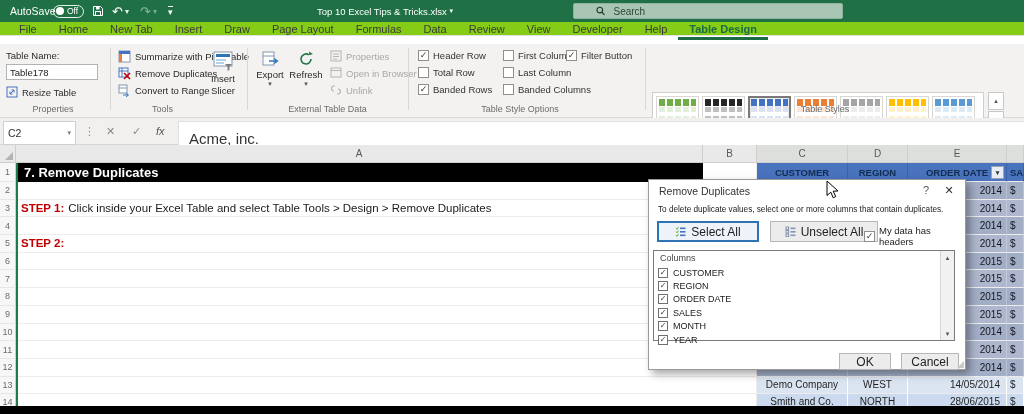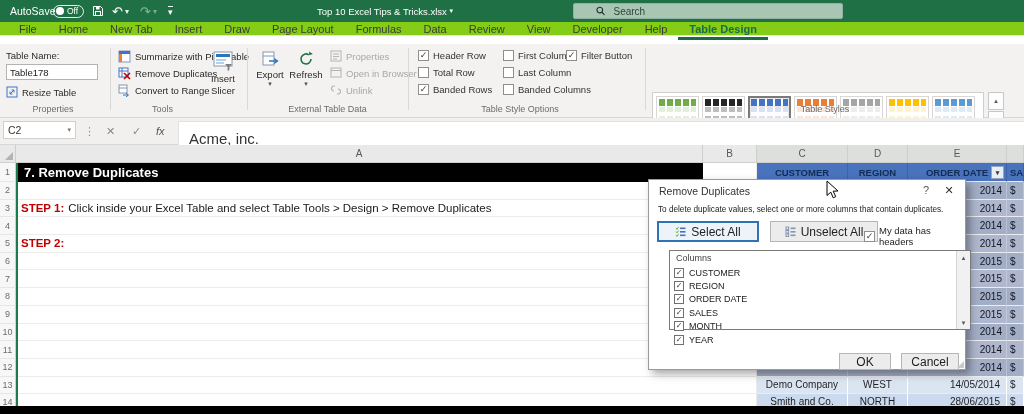--- a/index.html
+++ b/index.html
@@ -42,21 +42,21 @@
   .sw{width:43px;height:48px;background:#fff;border:1px solid #d8d7d6;padding:2px;}
   .sw.selected{border:2px solid #7a7a7a;background:#e8e8e8;padding:1px;}
   .sw .hd{height:7px;}
   .sw .bd{height:35px;margin-top:1px;}
   .gal-scroll{position:absolute;left:988px;top:48px;display:flex;flex-direction:column;gap:1px;}
   .gs-btn{width:16px;height:18px;background:#fdfdfd;border:1px solid #c9c8c6;font-size:7px;color:#555;display:flex;align-items:center;justify-content:center;flex-direction:column;}
   .gs-more{border-top:1px solid #555;line-height:6px;padding-top:1px;}
 
   
   .fbar{position:absolute;left:0;top:118px;width:1024px;height:27px;background:#f1f0ef;border-bottom:1px solid #d8d7d6;}
-  .namebox{position:absolute;left:3px;top:3px;width:73px;height:18px;background:#fff;border:1px solid #d0cfce;font-size:10.5px;color:#333;display:flex;align-items:center;padding:0 4px;justify-content:space-between;}
+  .namebox{position:absolute;left:3px;top:3px;width:73px;height:24px;background:#fff;border:1px solid #d0cfce;font-size:10.5px;color:#333;display:flex;align-items:center;padding:0 4px;justify-content:space-between;}
   .fb-ico{position:absolute;top:3px;height:20px;display:flex;align-items:center;font-size:11px;color:#8a8886;}
   .fb-input{position:absolute;left:178px;top:3px;width:846px;height:20px;background:#fff;border:1px solid #e2e1e0;font-size:15px;color:#333;padding:16px 10px;border-right:none;}
 
   
   .sheet{position:absolute;left:0;top:145px;width:1024px;height:266px;background:#fff;}
   .srow{display:flex;width:1024px;}
   .rn{width:16px;flex:0 0 16px;background:#f7f7f7;border-right:1px solid #cfcecd;border-bottom:1px solid #e6e6e6;font-size:9px;color:#6e6c6a;display:flex;align-items:center;justify-content:center;}
   .cA{width:687px;flex:0 0 687px;border-bottom:1px solid #ececec;}
   .cB{width:54px;flex:0 0 54px;border-bottom:1px solid #ececec;border-right:1px solid #ececec;}
   .cC{width:91px;flex:0 0 91px;border-bottom:1px solid #ececec;}
@@ -92,21 +92,21 @@
   .dialog{position:absolute;left:648px;top:179px;width:318px;height:191px;background:#fff;border:1px solid #9a9a9a;box-shadow:4px 4px 8px rgba(0,0,0,.35);z-index:10;}
   .dlg-title{position:absolute;left:10px;top:5px;font-size:10.5px;color:#333;}
   .dlg-help{position:absolute;right:32px;top:4px;font-size:11px;color:#555;width:14px;text-align:center;}
   .dlg-close{position:absolute;right:8px;top:4px;font-size:11px;color:#333;width:16px;text-align:center;}
   .dlg-instr{position:absolute;left:9px;top:25px;font-size:8.2px;color:#222;white-space:nowrap;overflow:hidden;width:302px;}
   .dlg-btn{position:absolute;top:41px;height:21px;background:#ececec;border:1px solid #b6b6b6;font-size:12px;color:#222;display:flex;align-items:center;justify-content:center;gap:5px;}
   .dlg-btn.focus{border:2px solid #2e74b5;background:#eef3fa;}
   .mini-ic{display:inline-block;}
   .dlg-check{position:absolute;left:215px;top:45px;display:flex;align-items:center;gap:4px;font-size:9.5px;color:#222;}
   .dlg-check .cb{width:11px;height:11px;}
-  .listbox{position:absolute;left:20px;top:70px;width:302px;height:80px;border:1px solid #7a7a7a;background:#fff;}
+  .listbox{position:absolute;left:4px;top:70px;width:302px;height:91px;border:1px solid #7a7a7a;background:#fff;}
   .lb-label{position:absolute;left:6px;top:2px;font-size:9px;color:#444;}
   .lb-items{position:absolute;left:4px;top:15px;right:16px;}
   .lb-item{display:flex;align-items:center;gap:5px;height:13.4px;font-size:9px;color:#1a1a1a;}
   .lb-item .cb{width:10px;height:10px;font-size:8px;line-height:8px;flex:0 0 10px;border-color:#707070;}
   .lb-scroll{position:absolute;right:0;top:0;bottom:0;width:14px;background:#f1f1f1;border-left:1px solid #d5d5d5;}
   .lb-arrow{position:absolute;left:0;width:13px;height:13px;font-size:7px;color:#555;display:flex;align-items:center;justify-content:center;}
   .ok-btn{position:absolute;left:190px;top:173px;width:52px;height:17px;}
   .cancel-btn{position:absolute;left:252px;top:173px;width:58px;height:17px;}
   .grip{position:absolute;right:1px;bottom:1px;width:0;height:0;border-left:7px solid transparent;border-bottom:7px solid #c9c9c9;}
 

